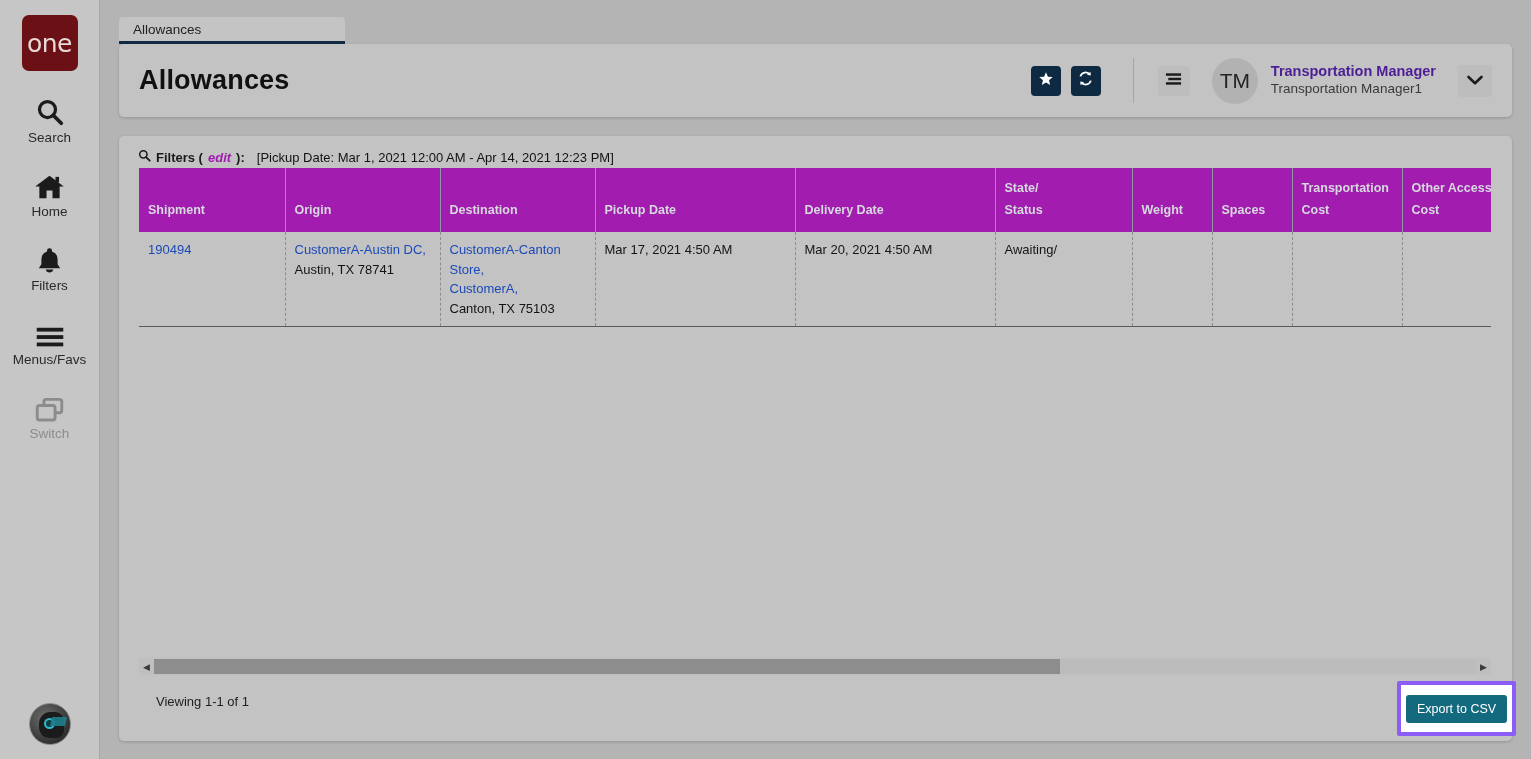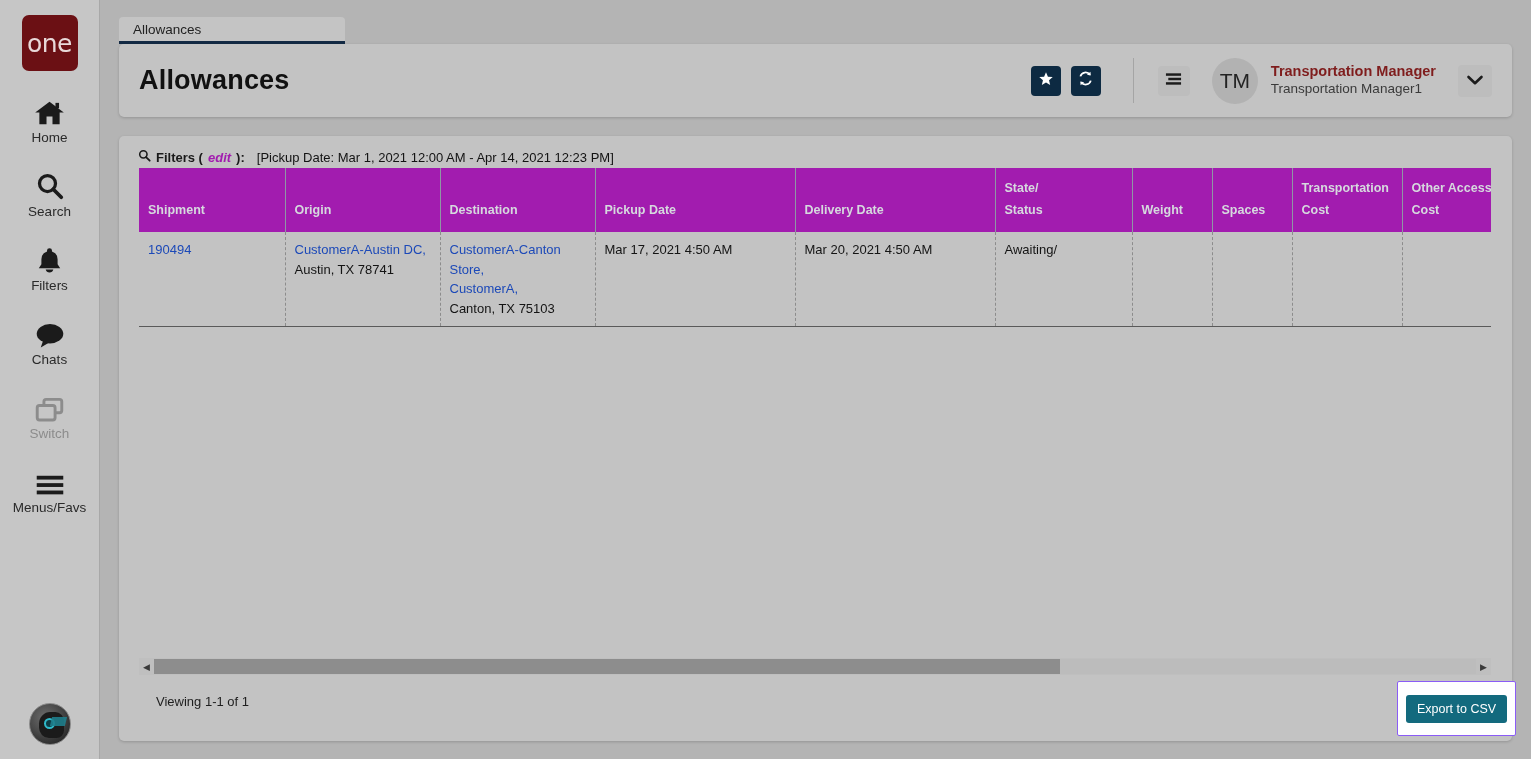--- a/index.html
+++ b/index.html
@@ -85,21 +85,21 @@
   .ghost-btn {
     width: 32px; height: 30px; background: #bdbdbd; border-radius: 4px;
     display: flex; align-items: center; justify-content: center; cursor: pointer;
   }
   .avatar-circle {
     width: 46px; height: 46px; border-radius: 50%; background: #b2b2b2;
     display: flex; align-items: center; justify-content: center;
     font-size: 21px; color: #232323; margin-left: 22px;
   }
   .user-block { margin-left: 13px; line-height: 1.22; }
-  .user-name { font-size: 14.5px; font-weight: bold; color: #7f1d1d; }
+  .user-name { font-size: 14.5px; font-weight: bold; color: #4c1d95; }
   .user-sub { font-size: 13.5px; color: #3a3a3a; }
   .caret-btn {
     width: 34px; height: 32px; background: #bdbdbd; border-radius: 4px;
     display: flex; align-items: center; justify-content: center;
     margin-left: 22px; cursor: pointer;
   }
 
   
   .main-card { left: 119px; top: 136px; width: 1393px; height: 605px; }
   .filters-row {
@@ -150,97 +150,88 @@
   }
 
   
   .viewing {
     position: absolute; left: 37px; top: 558px;
     font-size: 13px; color: #1e1e1e;
   }
   .export-wrap {
     position: absolute; left: 1397px; top: 681px;
     width: 119px; height: 55px; background: #ffffff;
-    border: 1px solid #8b5cf6; border-radius: 2px;
+    border: 4px solid #8b5cf6; border-radius: 2px;
     display: flex; align-items: center; justify-content: center;
   }
   .export-btn {
     background: #136a7e; color: #ffffff; font-size: 12.5px;
     padding: 7px 11px; border: none; border-radius: 3px; cursor: pointer;
     font-family: "Liberation Sans", sans-serif;
   }
 </style>
 </head>
 <body>
 
 <div id="app">
 
   <div class="rail">
     <div class="logo">one</div>
 
     <div class="rail-item">
       <span class="gly">
+        <svg width="30" height="30" viewBox="0 0 24 24">
+            <circle cx="10" cy="10" r="6.4" fill="none" stroke="#1b1b1b" stroke-width="2.6"></circle>
+            <line x1="14.6" y1="14.6" x2="21" y2="21" stroke="#1b1b1b" stroke-width="3" stroke-linecap="round"></line>
+          </svg>
+      </span>
+      <span class="lbl">Search</span>
+    </div>
+
+    <div class="rail-item">
+      <span class="gly">
         <svg width="31" height="28" viewBox="0 0 26 23">
             <path d="M13 2 L25 11 L21.5 11 L21.5 21 L15.5 21 L15.5 14.5 L10.5 14.5 L10.5 21 L4.5 21 L4.5 11 L1 11 Z" fill="#1b1b1b"></path>
             <rect x="18" y="3" width="3" height="4.5" fill="#1b1b1b"></rect>
           </svg>
       </span>
       <span class="lbl">Home</span>
     </div>
 
-    <div class="rail-item">
-      <span class="gly">
-        <svg width="30" height="30" viewBox="0 0 24 24">
-            <circle cx="10" cy="10" r="6.4" fill="none" stroke="#1b1b1b" stroke-width="2.6"></circle>
-            <line x1="14.6" y1="14.6" x2="21" y2="21" stroke="#1b1b1b" stroke-width="3" stroke-linecap="round"></line>
-          </svg>
-      </span>
-      <span class="lbl">Search</span>
-    </div>
-
 
     <div class="rail-item">
       <span class="gly">
         <svg width="27" height="29" viewBox="0 0 24 25">
             <path d="M12 1.5 a2.2 2.2 0 0 1 2.2 2.2 v.8 a7.2 7.2 0 0 1 5 6.9 v4.4 l2.3 3.6 H2.5 l2.3-3.6 v-4.4 a7.2 7.2 0 0 1 5-6.9 v-.8 A2.2 2.2 0 0 1 12 1.5 Z" fill="#1b1b1b"></path>
             <path d="M8.6 20.5 a3.5 3.5 0 0 0 6.8 0 Z" fill="#1b1b1b"></path>
           </svg>
       </span>
       <span class="lbl">Filters</span>
     </div>
 
-    <div class="rail-item">
-      <span class="gly">
-        <svg width="30" height="27" viewBox="0 0 26 23">
-            <ellipse cx="13" cy="10" rx="11.5" ry="8.4" fill="#1b1b1b"></ellipse>
-            <path d="M7 16 L5 22 L12 17.8 Z" fill="#1b1b1b"></path>
-          </svg>
-      </span>
-      <span class="lbl">Chats</span>
-    </div>
-
-    <div class="rail-item disabled">
-      <span class="gly">
-        <svg width="29" height="26" viewBox="0 0 26 22">
-            <rect x="8" y="1.5" width="16" height="12" rx="2" fill="none" stroke="#8c8c8c" stroke-width="2.6"></rect>
-            <rect x="2" y="7" width="16" height="13" rx="2" fill="#c6c6c6" stroke="#8c8c8c" stroke-width="2.6"></rect>
-          </svg>
-      </span>
-      <span class="lbl">Switch</span>
-    </div>
 
     <div class="rail-item">
       <span class="gly">
         <svg width="30" height="24" viewBox="0 0 26 20">
             <rect x="1.5" y="2" width="23" height="3.3" fill="#1b1b1b"></rect>
             <rect x="1.5" y="8.4" width="23" height="3.3" fill="#1b1b1b"></rect>
             <rect x="1.5" y="14.8" width="23" height="3.3" fill="#1b1b1b"></rect>
           </svg>
       </span>
       <span class="lbl">Menus/Favs</span>
+    </div>
+
+    <div class="rail-item disabled">
+      <span class="gly">
+        <svg width="29" height="26" viewBox="0 0 26 22">
+            <rect x="8" y="1.5" width="16" height="12" rx="2" fill="none" stroke="#8c8c8c" stroke-width="2.6"></rect>
+            <rect x="2" y="7" width="16" height="13" rx="2" fill="#c6c6c6" stroke="#8c8c8c" stroke-width="2.6"></rect>
+          </svg>
+      </span>
+      <span class="lbl">Switch</span>
     </div>
 
     <div class="rail-spacer"></div>
 
     <div class="rail-avatar">
       <span class="head"></span>
       <span class="eye"></span>
       <span class="visor"></span>
     </div>
   </div>

